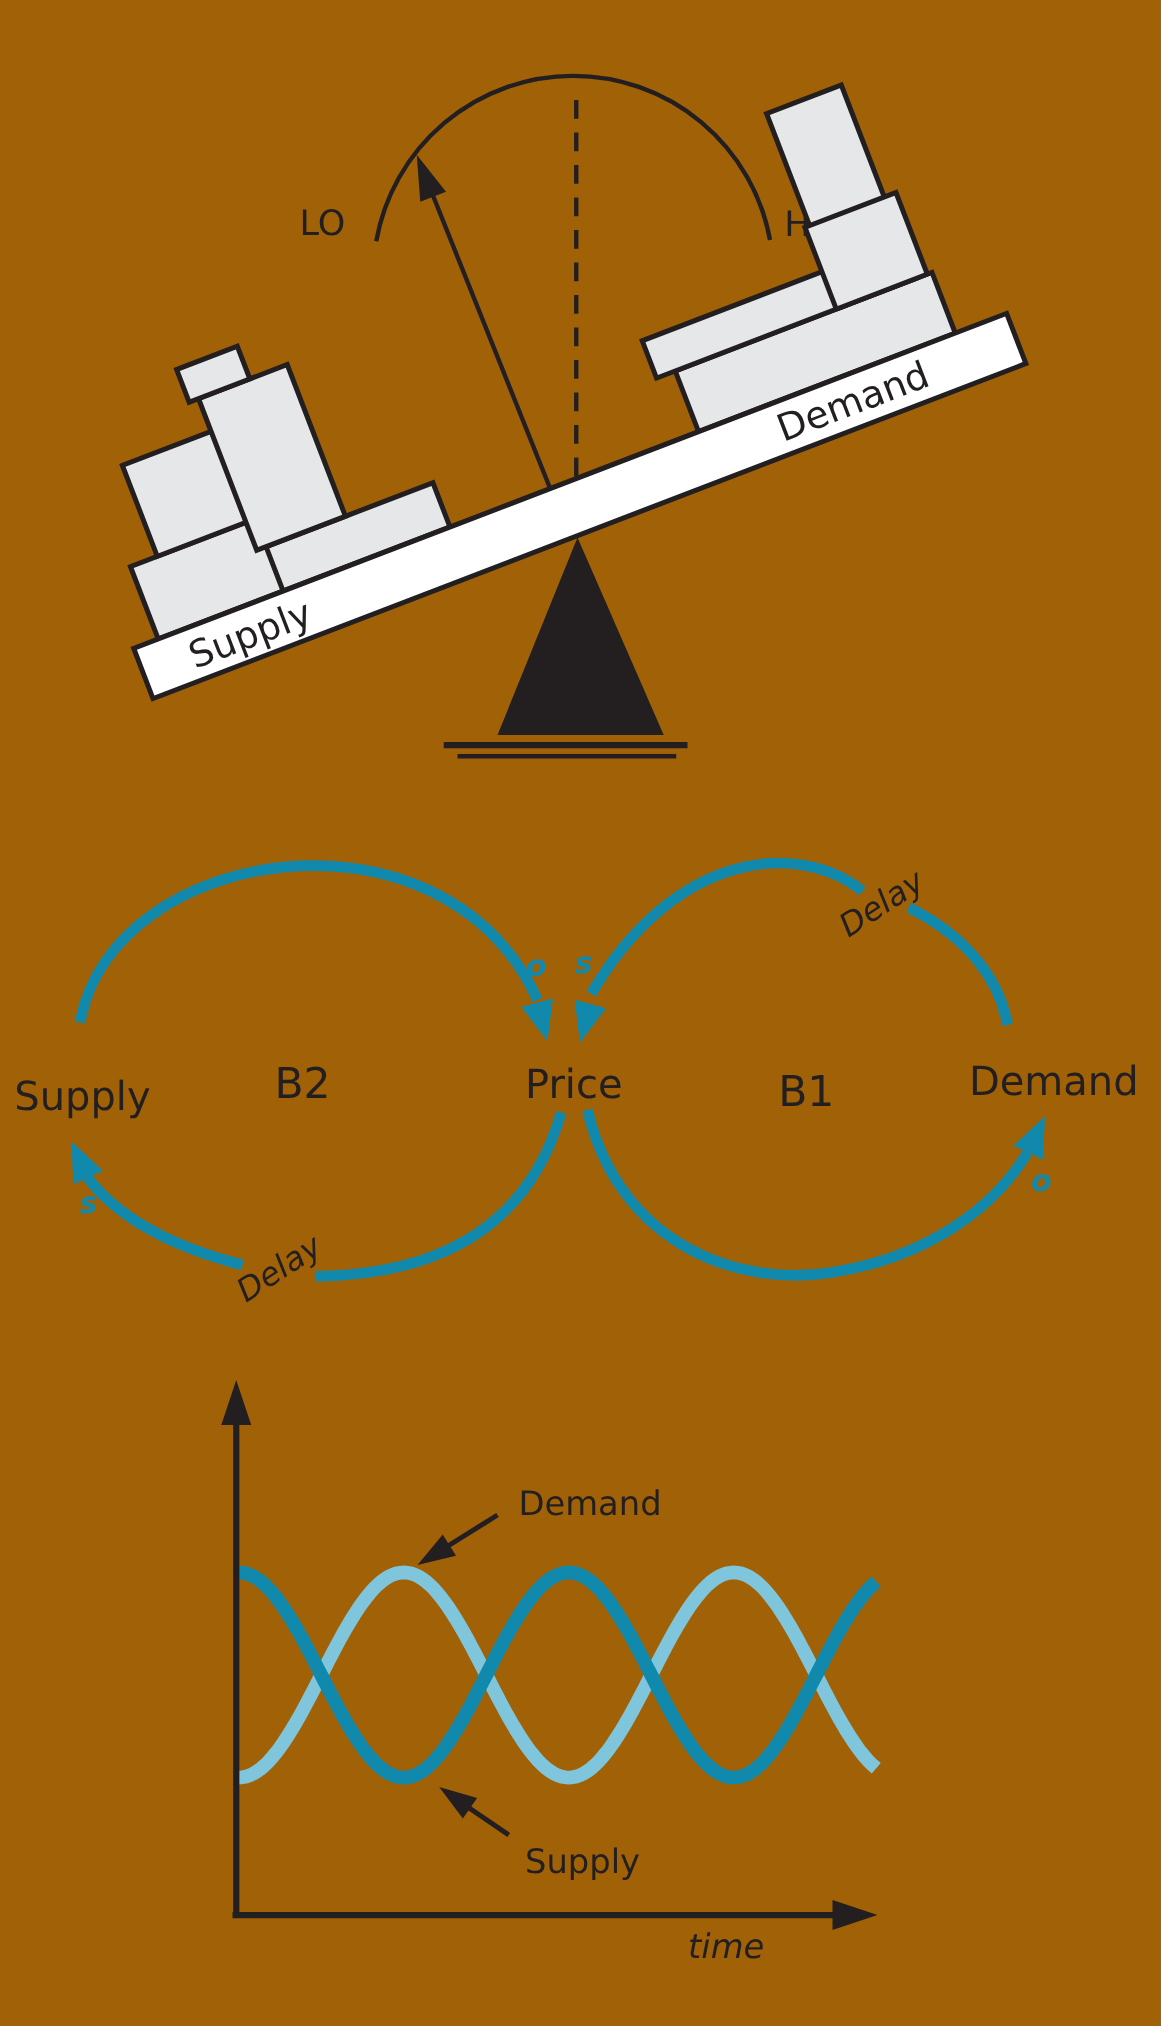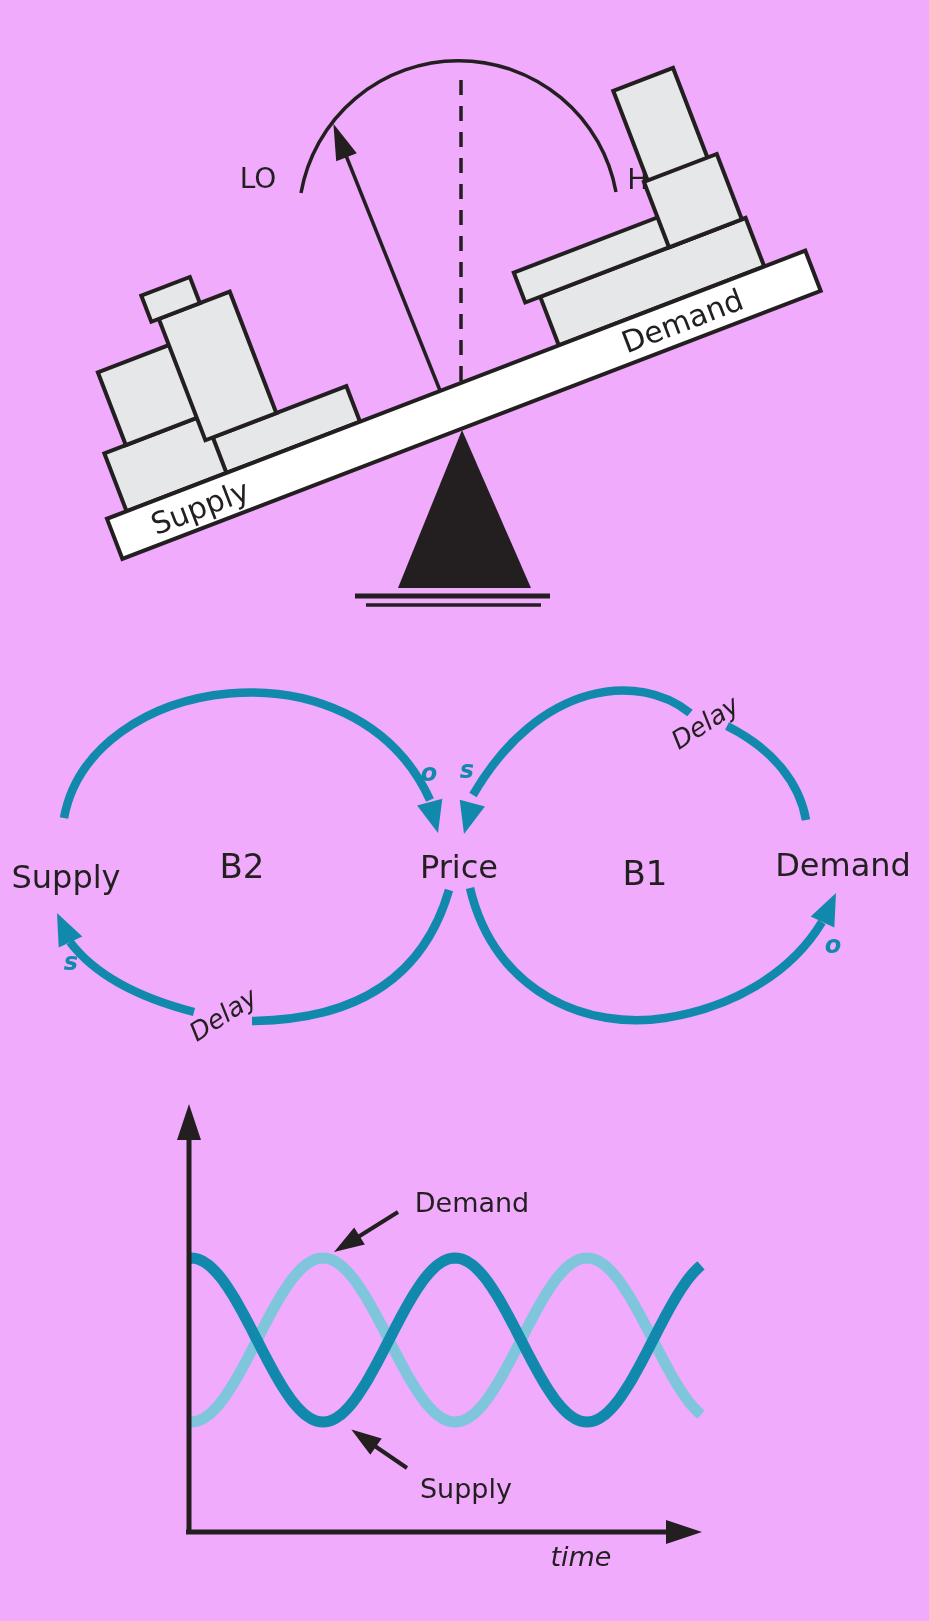--- a/index.html
+++ b/index.html
@@ -1,17 +1,17 @@
 <!DOCTYPE html>
 <html><head>
 <meta charset="utf-8">
 <style>
   html,body{margin:0;padding:0;background:#ffffff;}
   body{font-family:"DejaVu Sans",sans-serif;}
-  .stage{position:relative;width:929px;height:1621px;background:#f0abfc;margin:0 auto;}
+  .stage{position:relative;width:929px;height:1621px;background:#a16207;margin:0 auto;}
   svg{display:block;}
   text{user-select:none;}
   .node-label{font-size:32px;fill:#231F20;}
   .loop-label{font-size:34px;fill:#231F20;}
   .delay-label{font-size:26px;font-style:italic;fill:#231F20;}
   .polarity{font-size:24px;font-style:italic;font-weight:bold;}
   .gauge-label{font-size:28px;fill:#231F20;}
   .beam-label{font-size:30px;fill:#231F20;}
   .chart-label{font-size:27px;fill:#231F20;}
   .time-label{font-size:27px;font-style:italic;fill:#231F20;}

